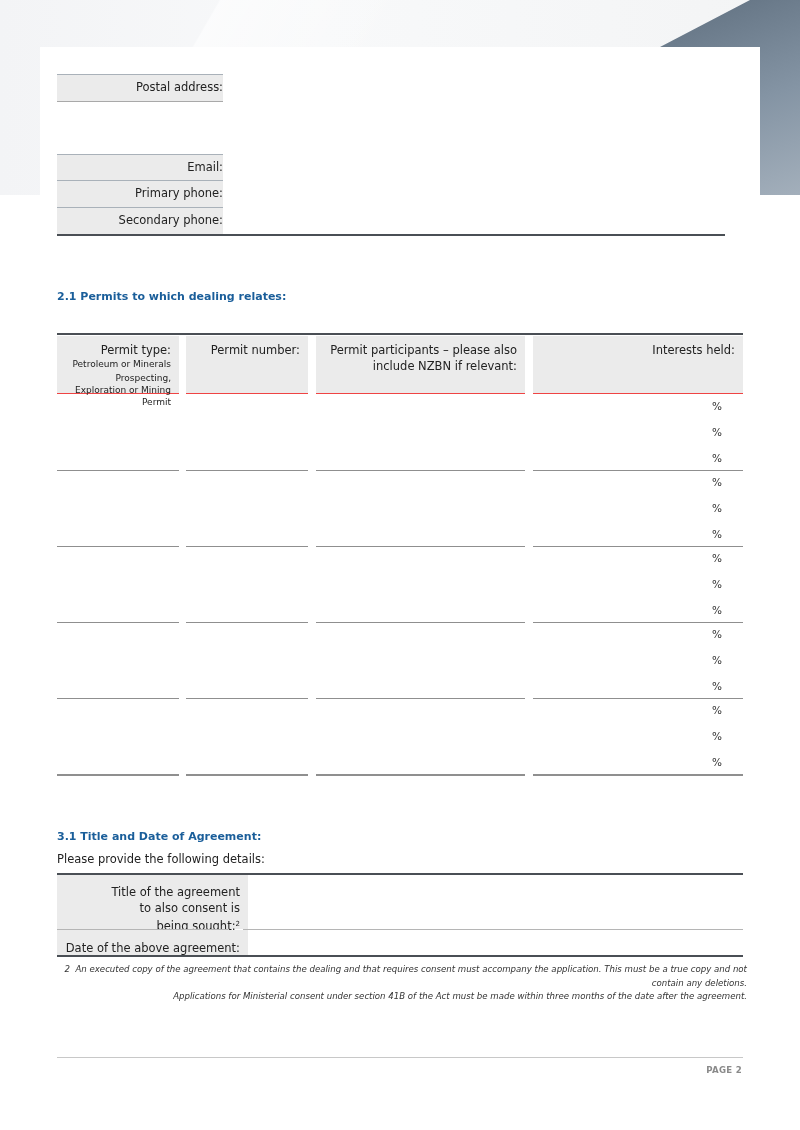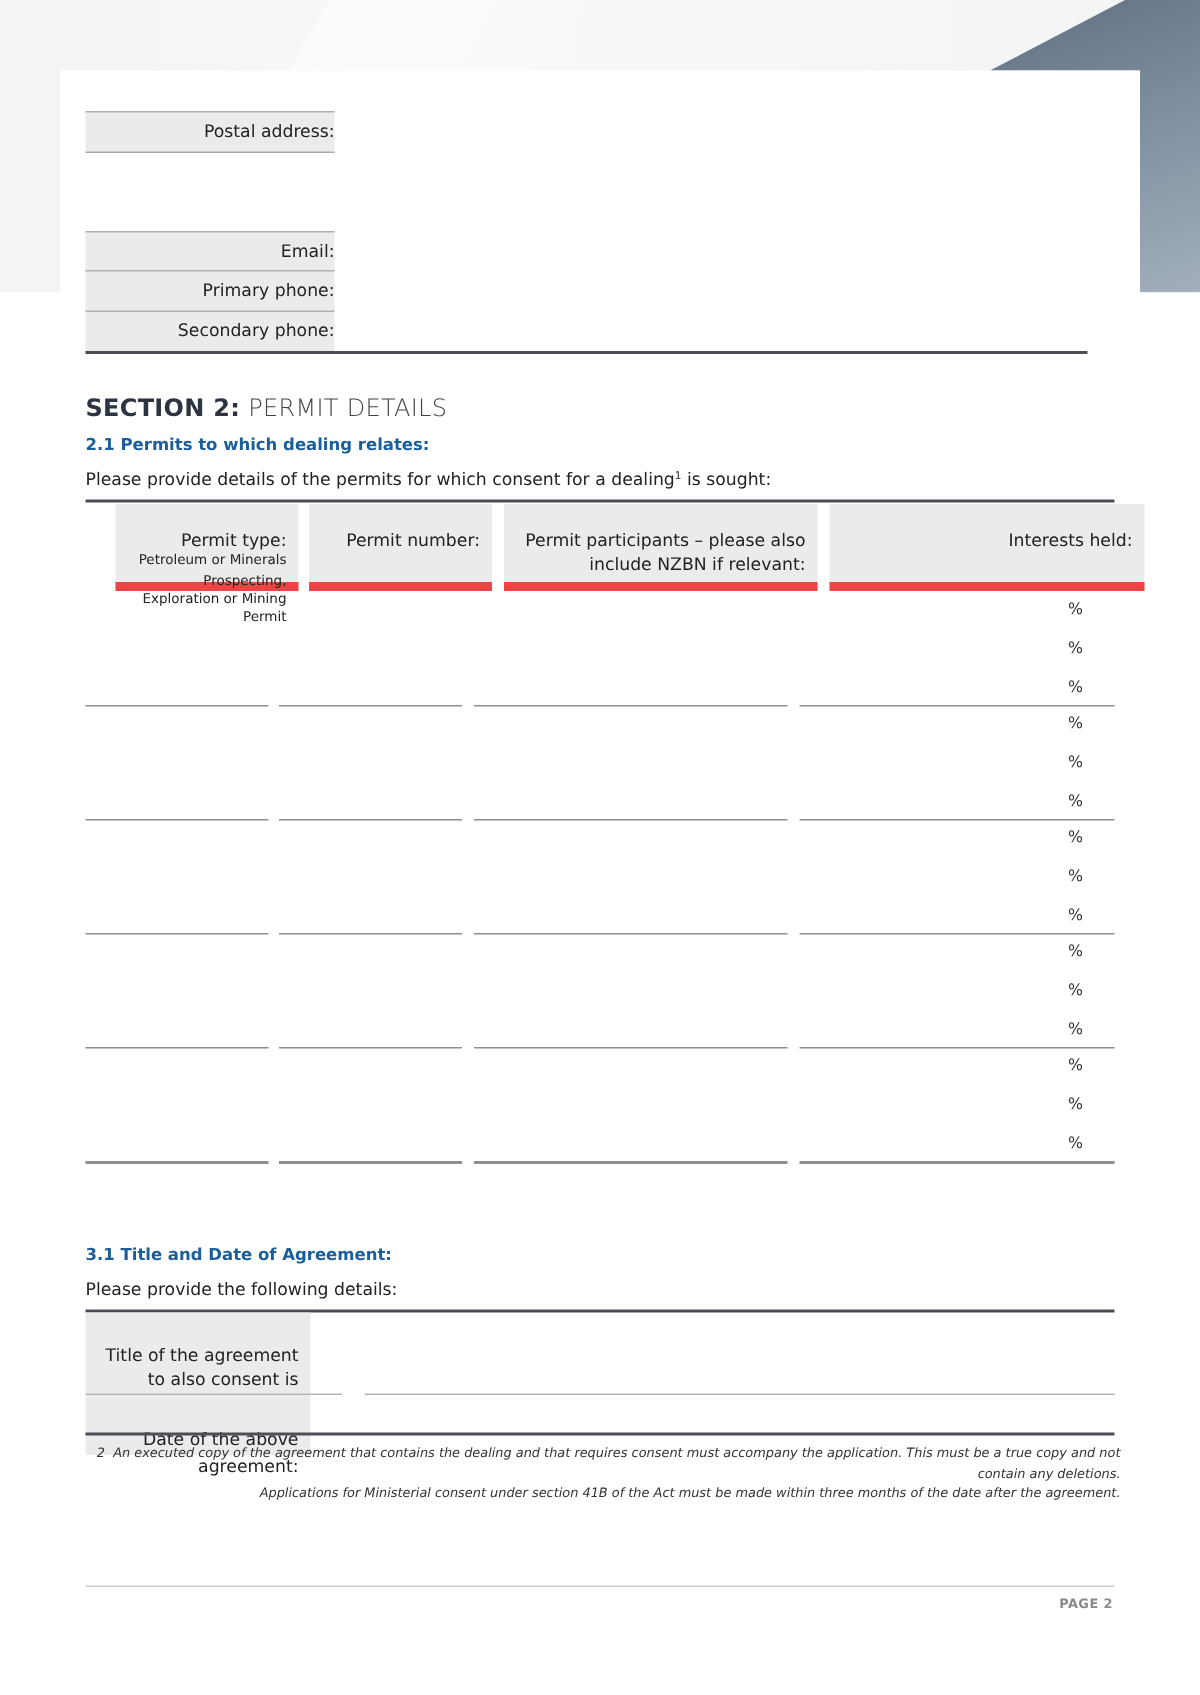--- a/index.html
+++ b/index.html
@@ -41,32 +41,31 @@
   .sec-title { position:absolute; left:17px; font-size:16px; color:#2b3440; letter-spacing:0.2px; }
   .sec-title b { font-weight:800; }
   .sec-title span.light { font-weight:300; color:#444; }
   .sub-title { position:absolute; left:17px; font-size:11px; font-weight:700; color:#1a5e9a; }
   .para { position:absolute; left:17px; font-size:11.5px; color:#222; }
   sup { font-size:7px; vertical-align:4px; }
 
   
   .th {
     position:absolute; top:289px; height:58px; background:#ebebeb;
-    box-sizing:border-box; padding:16px 8px; font-size:11.5px; color:#222; line-height:16px;
-    border-bottom:6px solid #ef4444;
-    margin-left:20px;
+    box-sizing:border-box; padding:6px 8px; font-size:11.5px; color:#222; line-height:16px;
+    border-bottom:1px solid #ef4444;
   }
   .th small { display:block; font-size:9px; line-height:12px; margin-top:0; }
   .th small + small { margin-top:2px; }
   .pct { position:absolute; left:672px; font-size:10.5px; color:#333; }
   .col-rule { position:absolute; height:1px; background:#8f8f8f; }
 
   
-  .s3-lbl { position:absolute; left:17px; width:150px; background:#ebebeb; box-sizing:border-box;
-    padding:20px 8px; font-size:11.5px; color:#222; line-height:16px; }
+  .s3-lbl { position:absolute; left:17px; width:191px; background:#ebebeb; box-sizing:border-box;
+    padding:9px 8px; font-size:11.5px; color:#222; line-height:16px; }
 
   .footnote { position:absolute; left:17px; width:690px; font-size:8.6px; font-style:italic; color:#333; line-height:13.5px; }
   .footer-rule { position:absolute; left:17px; top:1010px; width:686px; height:1px; background:#c8c8c8; }
   .footer-left { position:absolute; left:17px; top:1018px; font-size:8.6px; color:#8a8a8a; letter-spacing:0.2px; }
   .footer-left b { color:#2b3440; font-weight:800; }
   .footer-right { position:absolute; right:18px; top:1018px; font-size:8.6px; color:#8a8a8a; font-weight:700; letter-spacing:0.3px; }
 </style>
 </head>
 <body>
 
@@ -86,28 +85,21 @@
 
     <div class="lbl-cell" style="top:133px;height:27px;">Primary phone:</div>
     <div class="abs" style="left:183px;top:133px;width:503px;height:26px;"></div>
 
     <div class="lbl-cell" style="top:160px;height:27px;">Secondary phone:</div>
     <div class="abs" style="left:183px;top:160px;width:503px;height:26px;"></div>
 
     <div class="rule-dark" style="left:17px;top:187px;width:668px;height:1.5px;"></div>
   </div>
 
-  <div class="sec-title" style="top:215px;">
-    <b>SECTION 2:</b>
-    <span class="light">PERMIT DETAILS</span>
-  </div>
   <div class="sub-title" style="top:243px;">2.1 Permits to which dealing relates:</div>
-  <div class="para" style="top:265px;">
-    <span>Please provide details of the permits for which consent for a dealing</span><sup>1</sup><span> is sought:</span>
-  </div>
 
   <div class="rule-dark" style="left:17px;top:286px;width:686px;height:1.5px;"></div>
 
   <div>
     <div class="th" style="left:17px;width:122px;">
       <span>Permit type:</span>
       <small>Petroleum or Minerals</small>
       <small>Prospecting, Exploration or Mining Permit</small>
     </div>
     <div class="th" style="left:146px;width:122px;">

